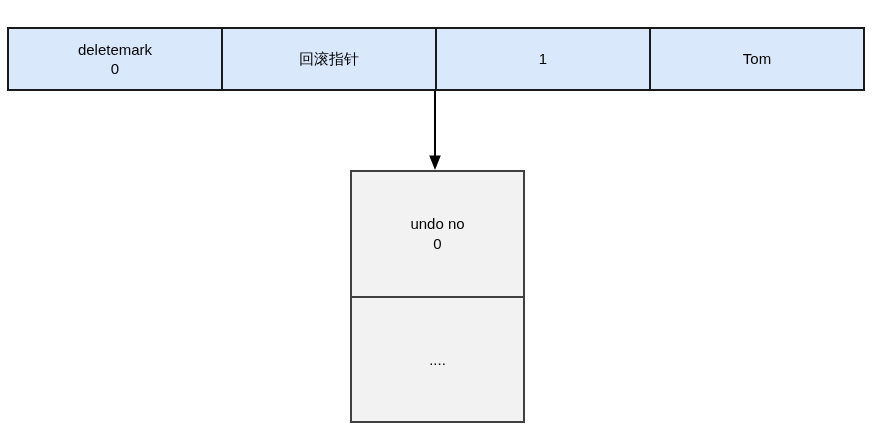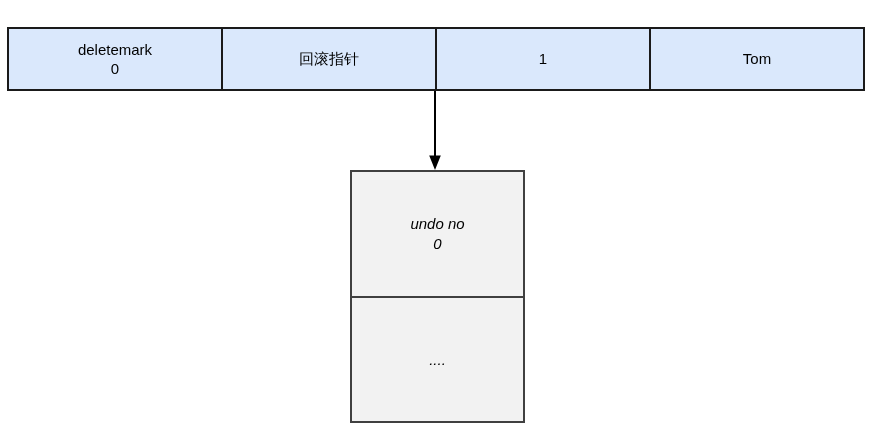--- a/index.html
+++ b/index.html
@@ -36,21 +36,20 @@
   .undo-box{
     position:absolute;left:350px;top:170px;width:175px;height:253px;
     display:flex;flex-direction:column;background:var(--box-fill);
     border:2px solid var(--box-border);
   }
   .undo-box .cell{
     flex:1 1 0;display:flex;flex-direction:column;
     justify-content:center;align-items:center;
     font-size:15px;line-height:1.3;text-align:center;
     border-top:2px solid var(--box-border);
-    font-style:italic;
   }
   .undo-box .cell:first-child{border-top:none;}
 </style>
 </head>
 <body>
 
 <div class="canvas">
 
   <div class="top-row">
     <div class="cell">

